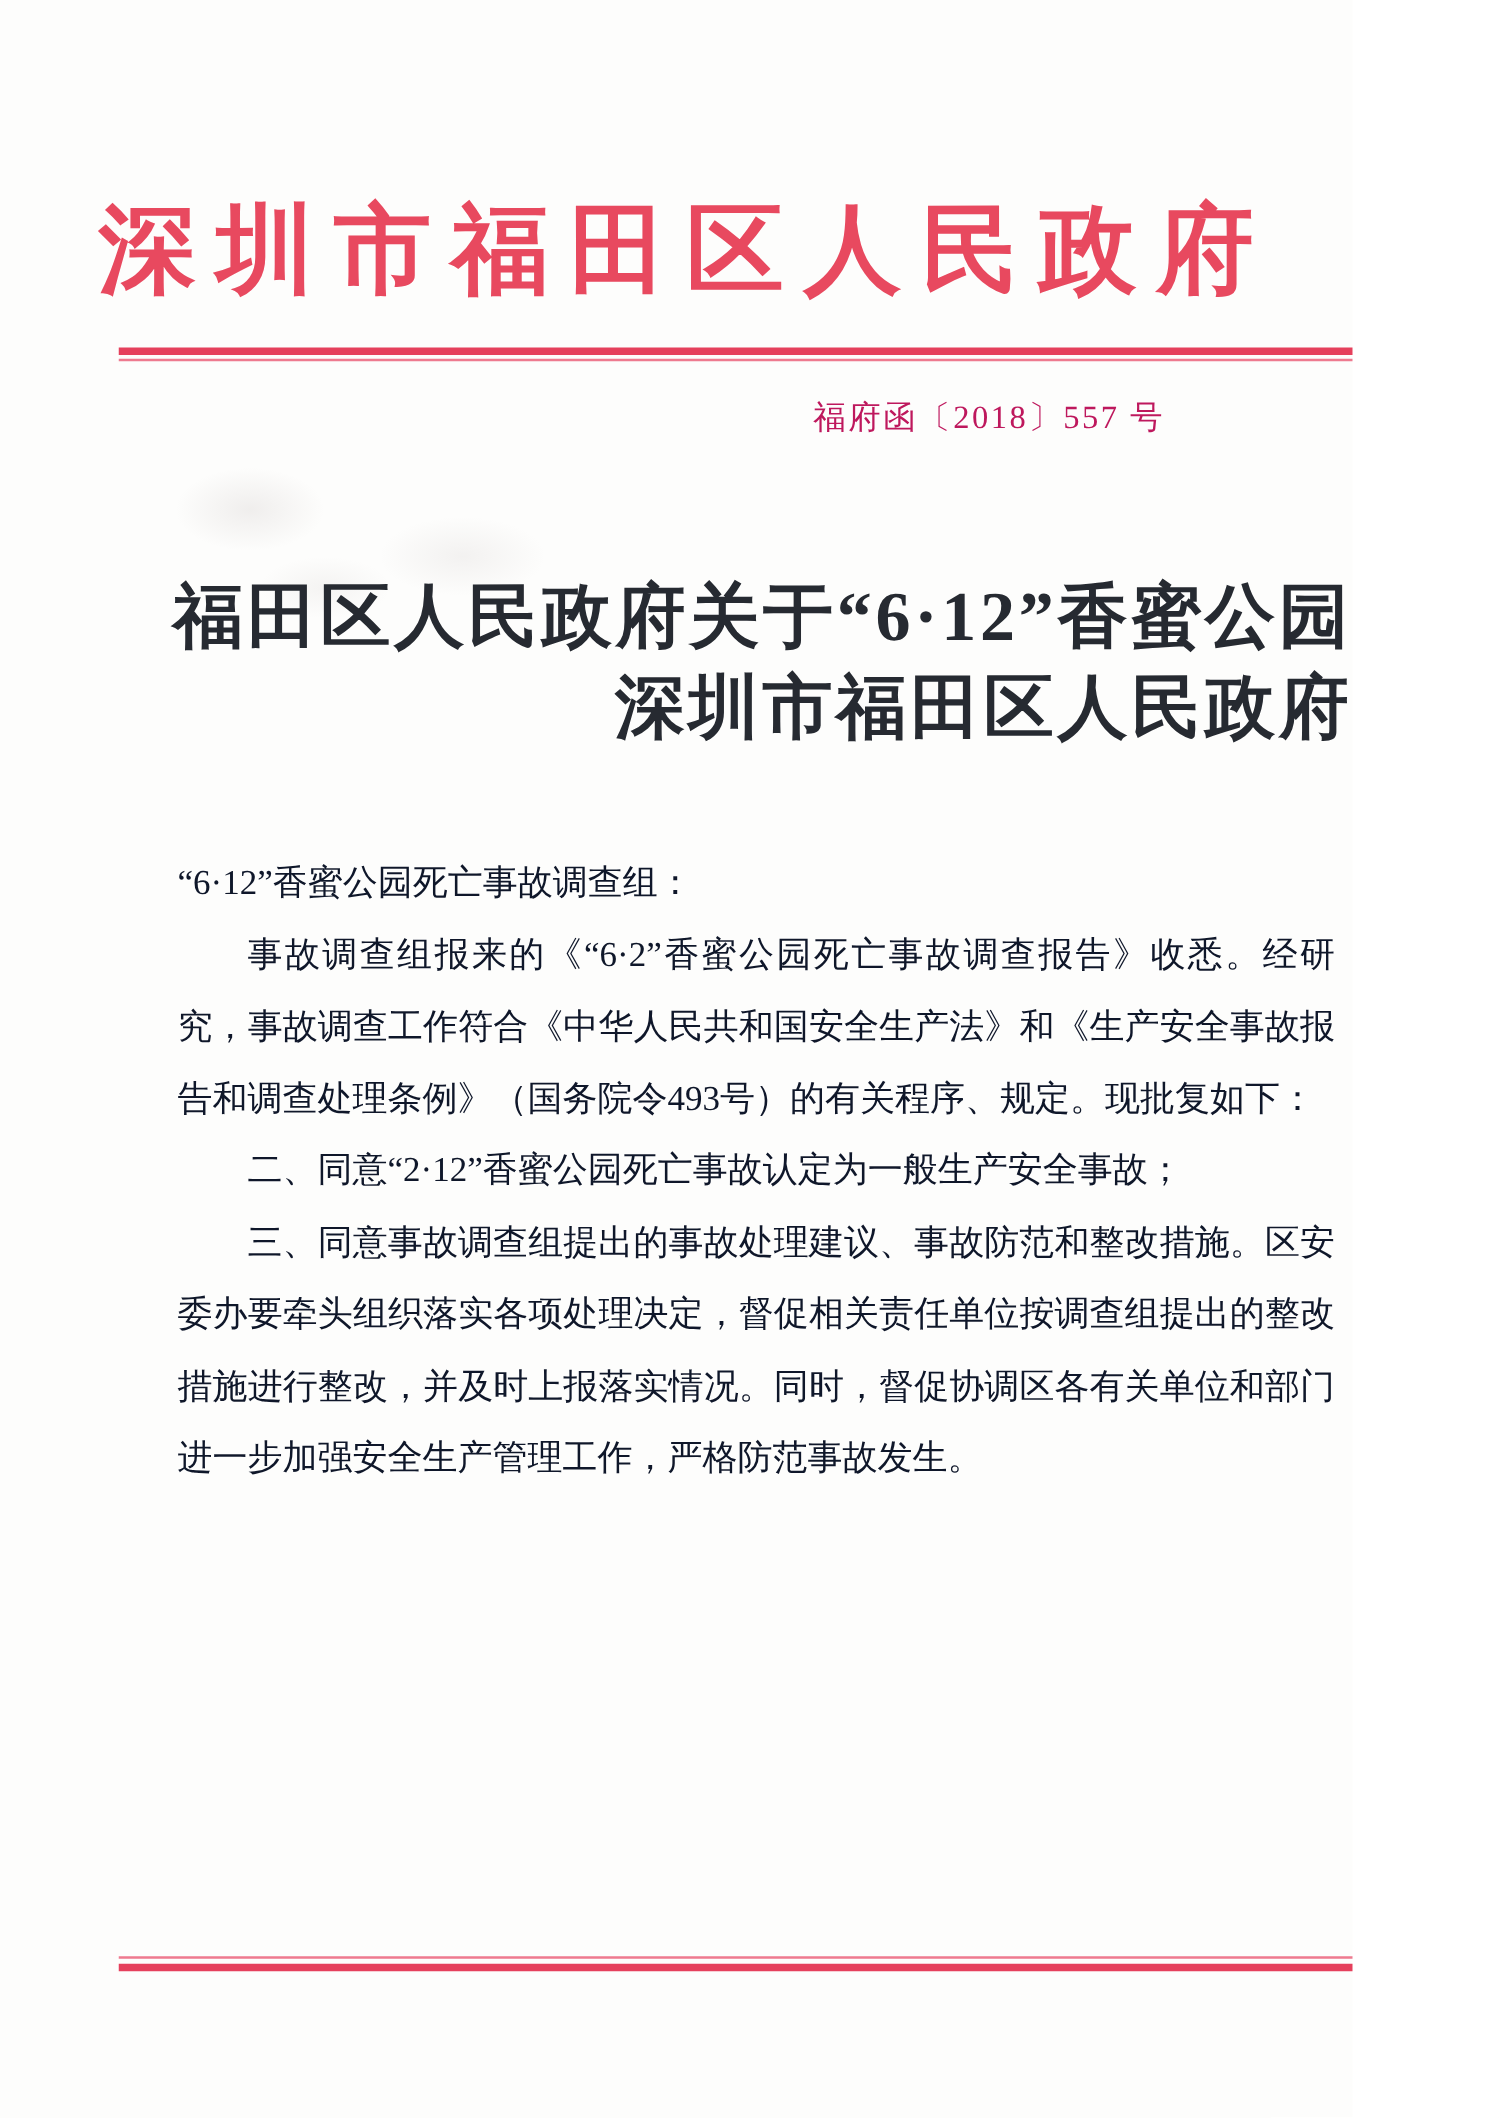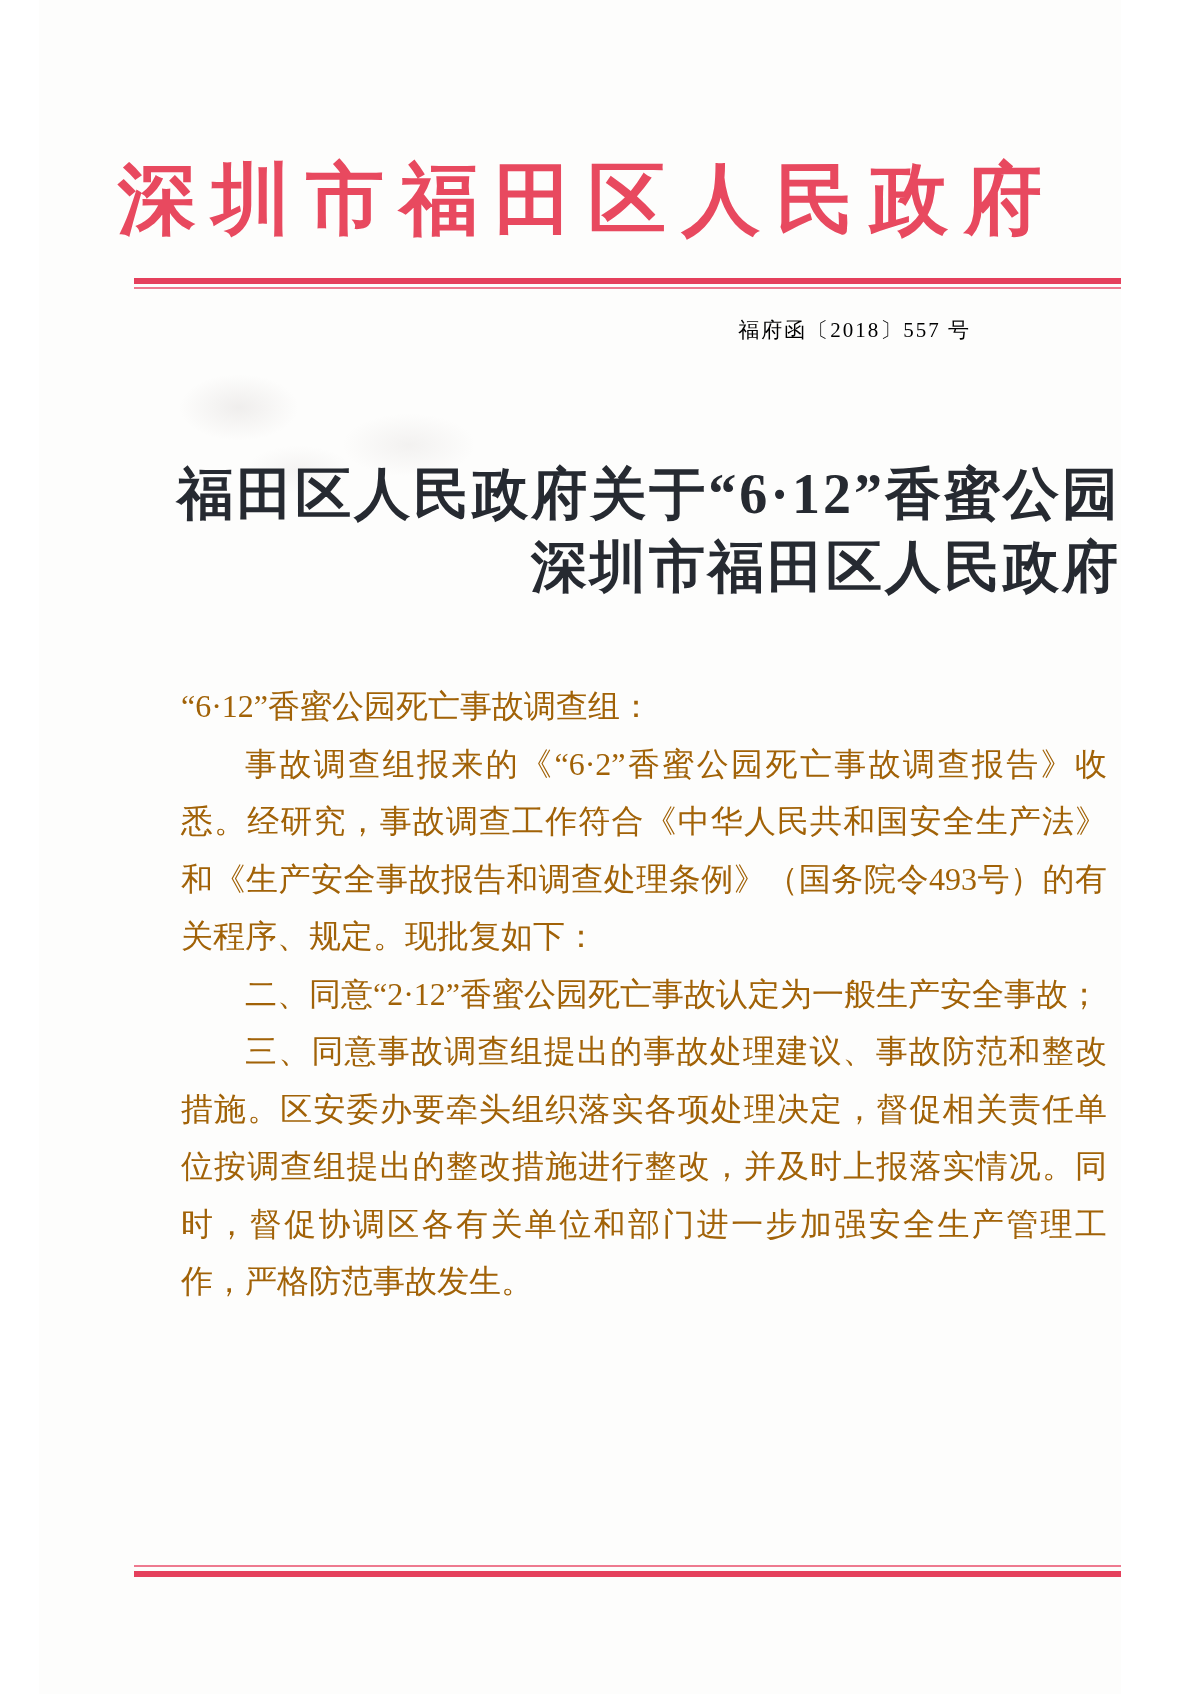--- a/index.html
+++ b/index.html
@@ -4,21 +4,20 @@
 <style>
   html, body { margin: 0; padding: 0; background: #ffffff; }
   .page {
     position: relative;
     width: 1082px;
     height: 1694px;
     background: #fdfdfc;
     font-family: "Liberation Serif", "DejaVu Serif", serif;
     color: #1e1e1e;
     overflow: hidden;
-    margin-left: 39px;
   }
 
   
   .agency {
     position: absolute;
     top: 148px;
     left: 0;
     width: 100%;
     text-align: center;
     font-size: 78px;
@@ -35,23 +34,23 @@
   .rule-top .bar-thick { height: 6px; background: #e5405c; }
   .rule-top .bar-thin  { height: 2px; background: #ee7a8f; margin-top: 3px; }
   .rule-bottom { top: 1565px; }
   .rule-bottom .bar-thin  { height: 2px; background: #ee7a8f; }
   .rule-bottom .bar-thick { height: 6px; background: #e5405c; margin-top: 4px; }
 
   .doc-number {
     position: absolute;
     top: 316px;
     right: 150px;
-    font-size: 21px;
+    font-size: 26px;
     letter-spacing: 2px;
-    color: #000000;
+    color: #be185d;
     white-space: nowrap;
   }
 
   .doc-title {
     position: absolute;
     top: 458px;
     left: 0;
     width: 100%;
     text-align: right;
     font-size: 56px;
@@ -59,23 +58,23 @@
     line-height: 73px;
     letter-spacing: 3px;
     color: #262a31;
   }
 
   .body-text {
     position: absolute;
     top: 678px;
     left: 142px;
     width: 926px;
-    font-size: 32px;
+    font-size: 28px;
     line-height: 57.5px;
-    color: #a16207;
+    color: #0f172a;
     text-align: justify;
   }
   .body-text p { margin: 0; word-break: break-all; }
   .body-text p.para { text-indent: 2em; }
 
   
   .scan-noise {
     position: absolute;
     top: 345px;
     left: 85px;

